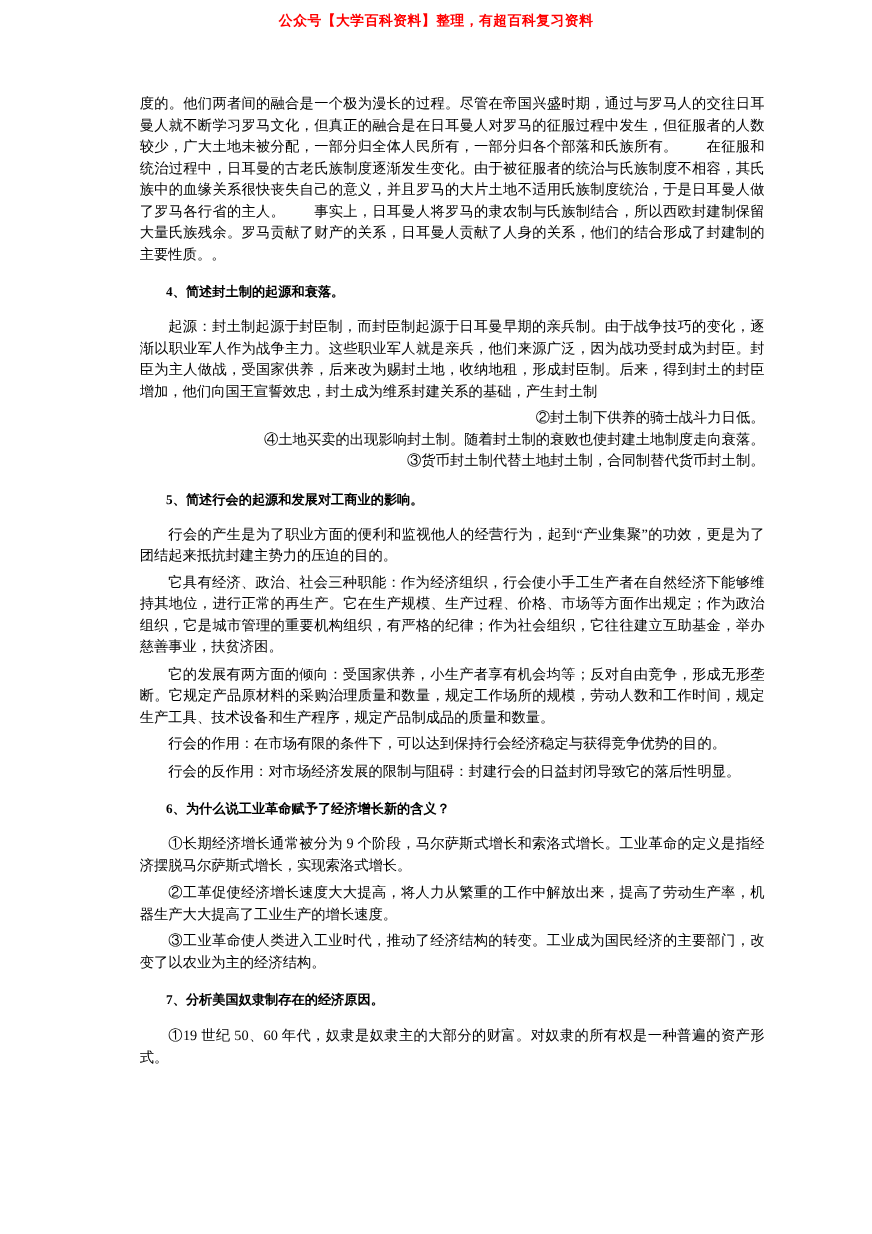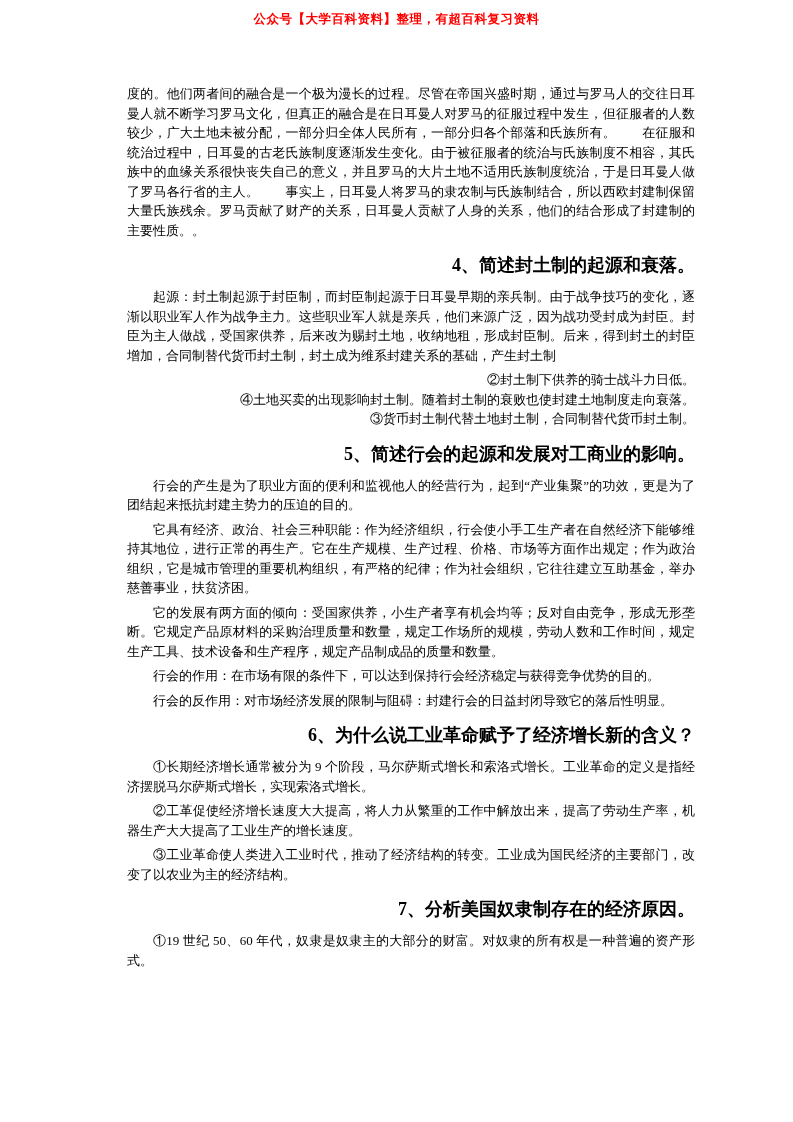--- a/index.html
+++ b/index.html
@@ -39,26 +39,26 @@
     font-size: 13px;
     line-height: 19.5px;
     text-align: justify;
     margin-left: 19px;
   }
   .block {
     margin: 0;
     padding: 0;
   }
   h2.heading {
-    font-size: 18px;
+    font-size: 12px;
     font-weight: bold;
     line-height: 20px;
     margin: 15px 0 12px 0;
     text-indent: 2em;
-    text-align: right;
+    text-align: left;
   }
   p.body {
     margin: 0 0 2px 0;
     text-indent: 0;
   }
   p.indent {
     margin: 0 0 5px 0;
     text-indent: 2em;
   }
   p.sub0 {
@@ -73,21 +73,21 @@
   }
 </style>
 </head>
 <body>
 
 <div class="page">
   <div class="notice" style="color: rgb(255, 0, 0); text-align: center;">公众号【大学百科资料】整理，有超百科复习资料</div>
   <main class="content">
       <p class="block body">度的。他们两者间的融合是一个极为漫长的过程。尽管在帝国兴盛时期，通过与罗马人的交往日耳曼人就不断学习罗马文化，但真正的融合是在日耳曼人对罗马的征服过程中发生，但征服者的人数较少，广大土地未被分配，一部分归全体人民所有，一部分归各个部落和氏族所有。　　在征服和统治过程中，日耳曼的古老氏族制度逐渐发生变化。由于被征服者的统治与氏族制度不相容，其氏族中的血缘关系很快丧失自己的意义，并且罗马的大片土地不适用氏族制度统治，于是日耳曼人做了罗马各行省的主人。　　事实上，日耳曼人将罗马的隶农制与氏族制结合，所以西欧封建制保留大量氏族残余。罗马贡献了财产的关系，日耳曼人贡献了人身的关系，他们的结合形成了封建制的主要性质。。</p>
       <h2 class="block heading">4、简述封土制的起源和衰落。</h2>
-      <p class="block indent">起源：封土制起源于封臣制，而封臣制起源于日耳曼早期的亲兵制。由于战争技巧的变化，逐渐以职业军人作为战争主力。这些职业军人就是亲兵，他们来源广泛，因为战功受封成为封臣。封臣为主人做战，受国家供养，后来改为赐封土地，收纳地租，形成封臣制。后来，得到封土的封臣增加，合同制替代货币封土制，封土成为维系封建关系的基础，产生封土制</p>
+      <p class="block indent">起源：封土制起源于封臣制，而封臣制起源于日耳曼早期的亲兵制。由于战争技巧的变化，逐渐以职业军人作为战争主力。这些职业军人就是亲兵，他们来源广泛，因为战功受封成为封臣。封臣为主人做战，受国家供养，后来改为赐封土地，收纳地租，形成封臣制。后来，得到封土的封臣增加，他们向国王宣誓效忠，封土成为维系封建关系的基础，产生封土制</p>
       <p class="block sub1">②封土制下供养的骑士战斗力日低。</p>
       <p class="block sub1">④土地买卖的出现影响封土制。随着封土制的衰败也使封建土地制度走向衰落。</p>
       <p class="block sub1">③货币封土制代替土地封土制，合同制替代货币封土制。</p>
       <h2 class="block heading">5、简述行会的起源和发展对工商业的影响。</h2>
       <p class="block indent">行会的产生是为了职业方面的便利和监视他人的经营行为，起到“产业集聚”的功效，更是为了团结起来抵抗封建主势力的压迫的目的。</p>
       <p class="block indent">它具有经济、政治、社会三种职能：作为经济组织，行会使小手工生产者在自然经济下能够维持其地位，进行正常的再生产。它在生产规模、生产过程、价格、市场等方面作出规定；作为政治组织，它是城市管理的重要机构组织，有严格的纪律；作为社会组织，它往往建立互助基金，举办慈善事业，扶贫济困。</p>
       <p class="block indent">它的发展有两方面的倾向：受国家供养，小生产者享有机会均等；反对自由竞争，形成无形垄断。它规定产品原材料的采购治理质量和数量，规定工作场所的规模，劳动人数和工作时间，规定生产工具、技术设备和生产程序，规定产品制成品的质量和数量。</p>
       <p class="block indent">行会的作用：在市场有限的条件下，可以达到保持行会经济稳定与获得竞争优势的目的。</p>
       <p class="block indent">行会的反作用：对市场经济发展的限制与阻碍：封建行会的日益封闭导致它的落后性明显。</p>
       <h2 class="block heading">6、为什么说工业革命赋予了经济增长新的含义？</h2>

